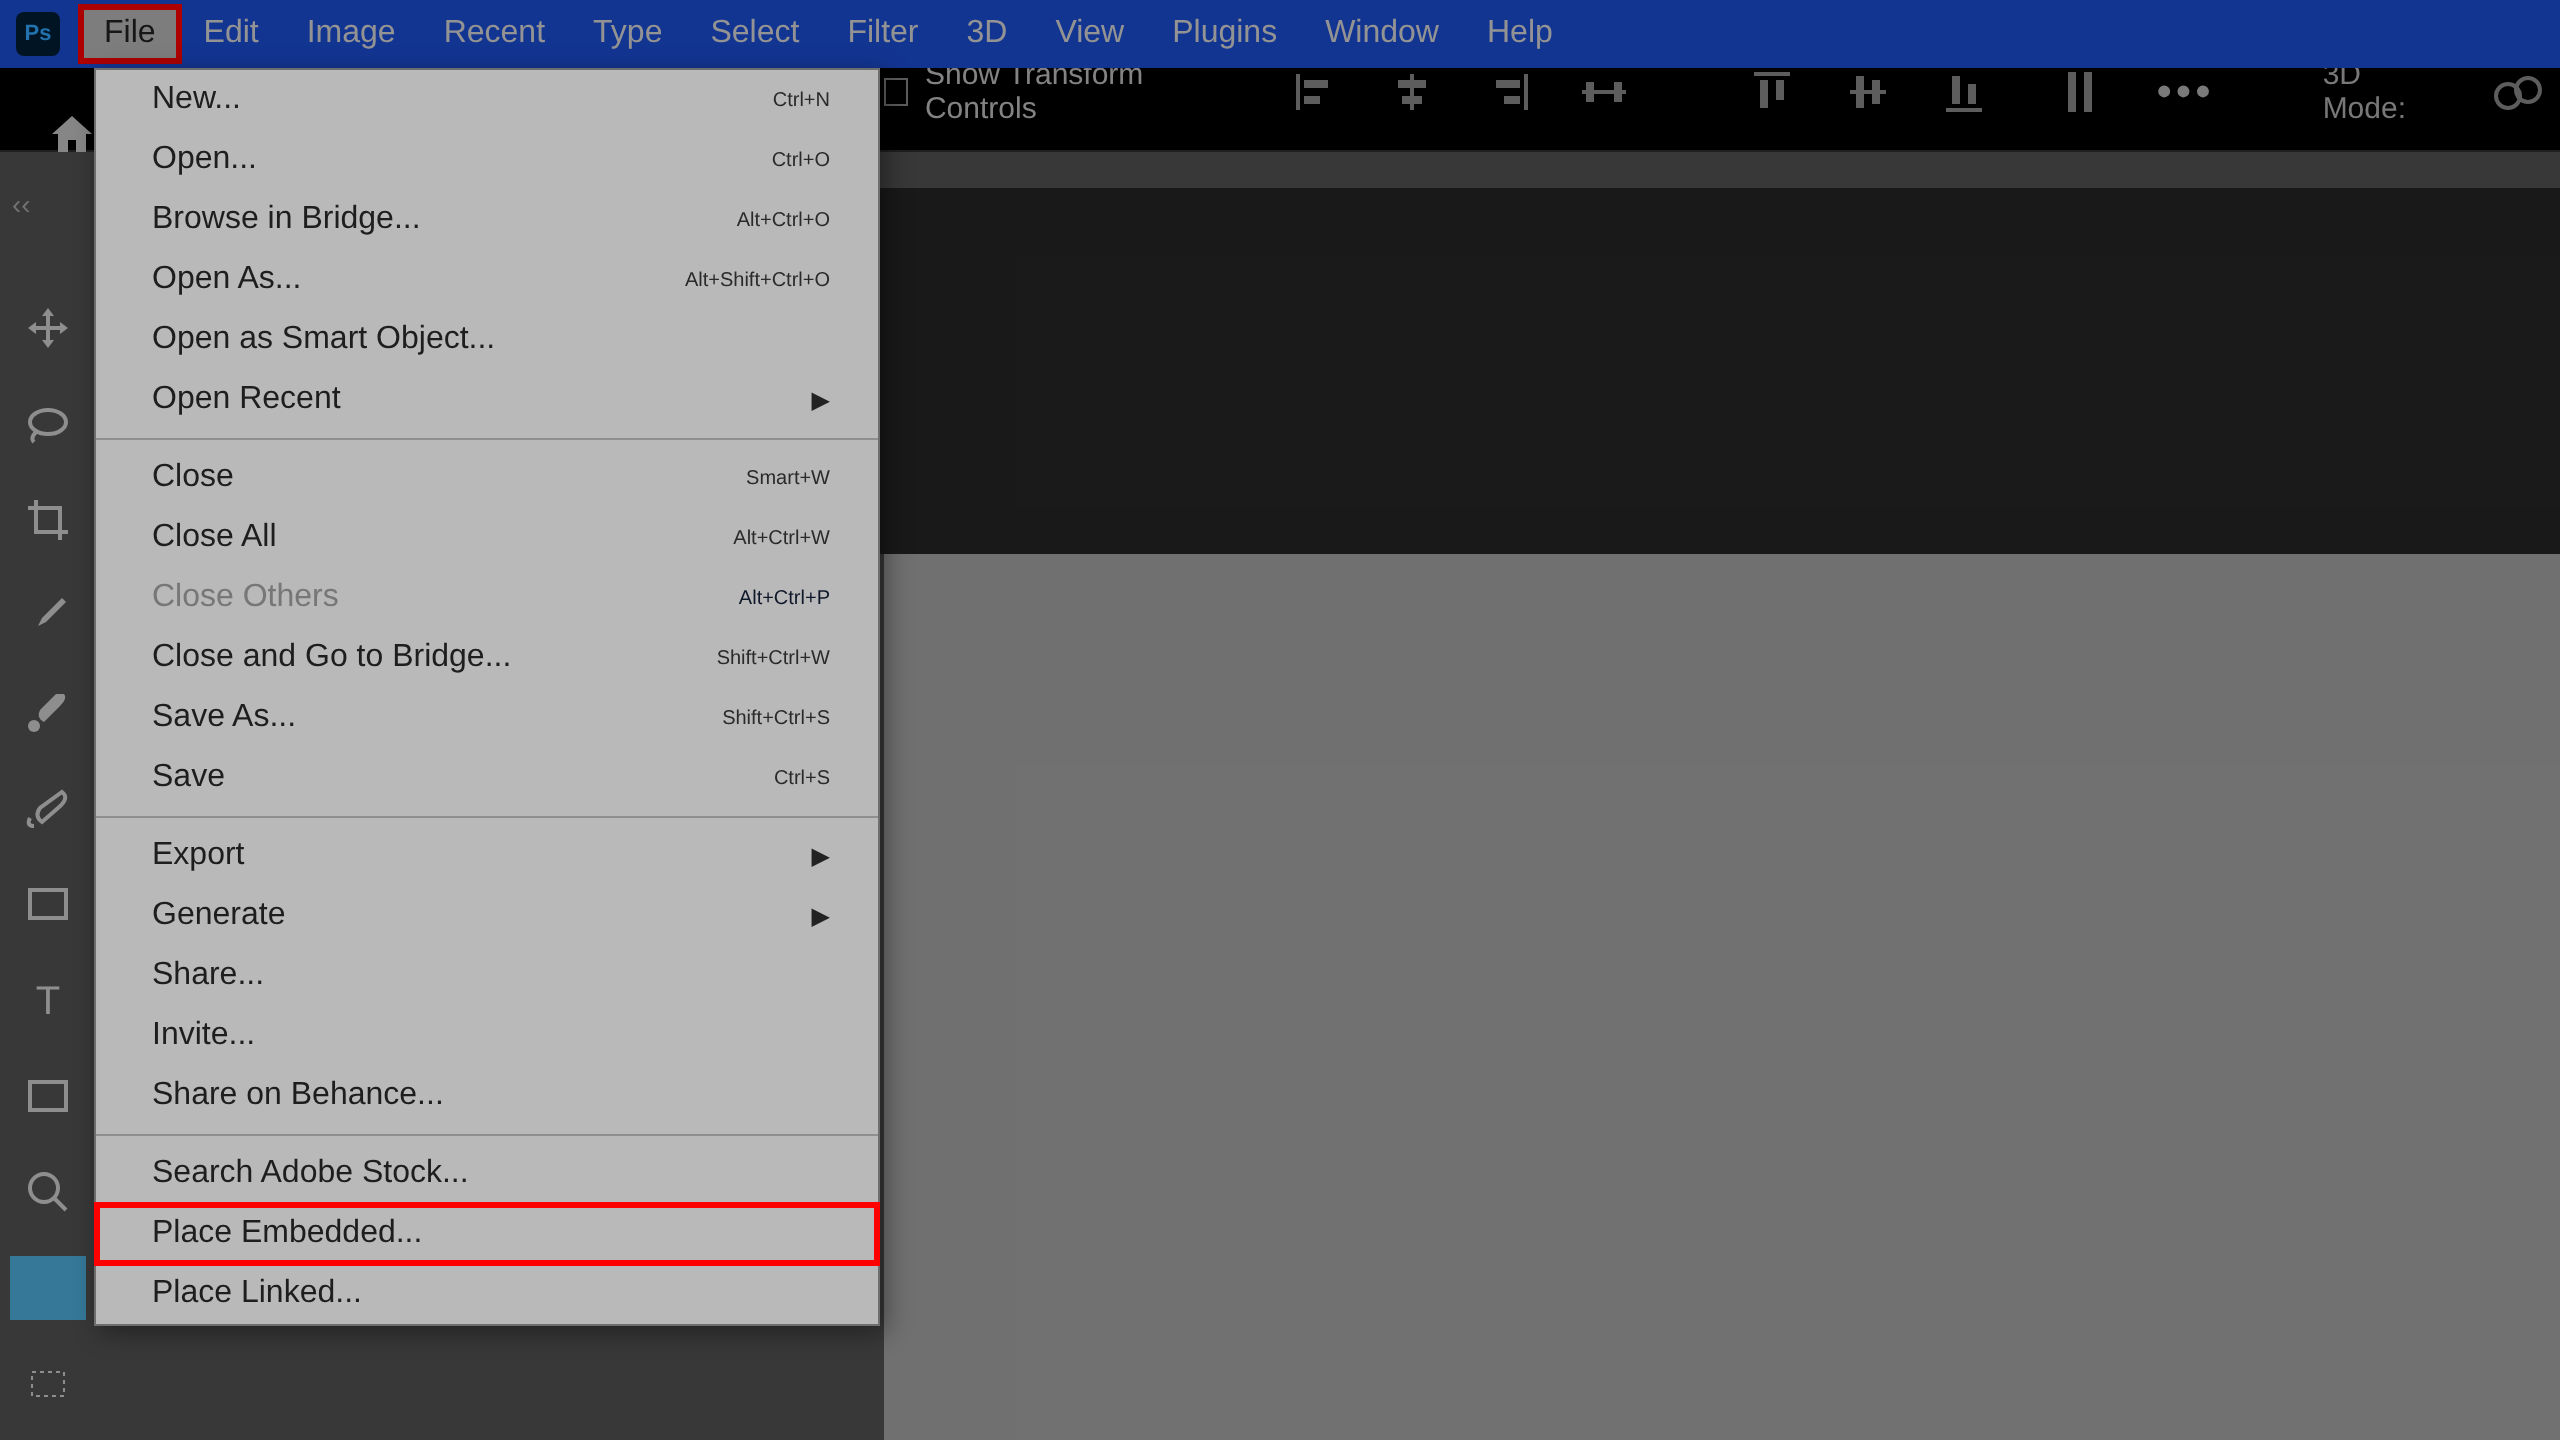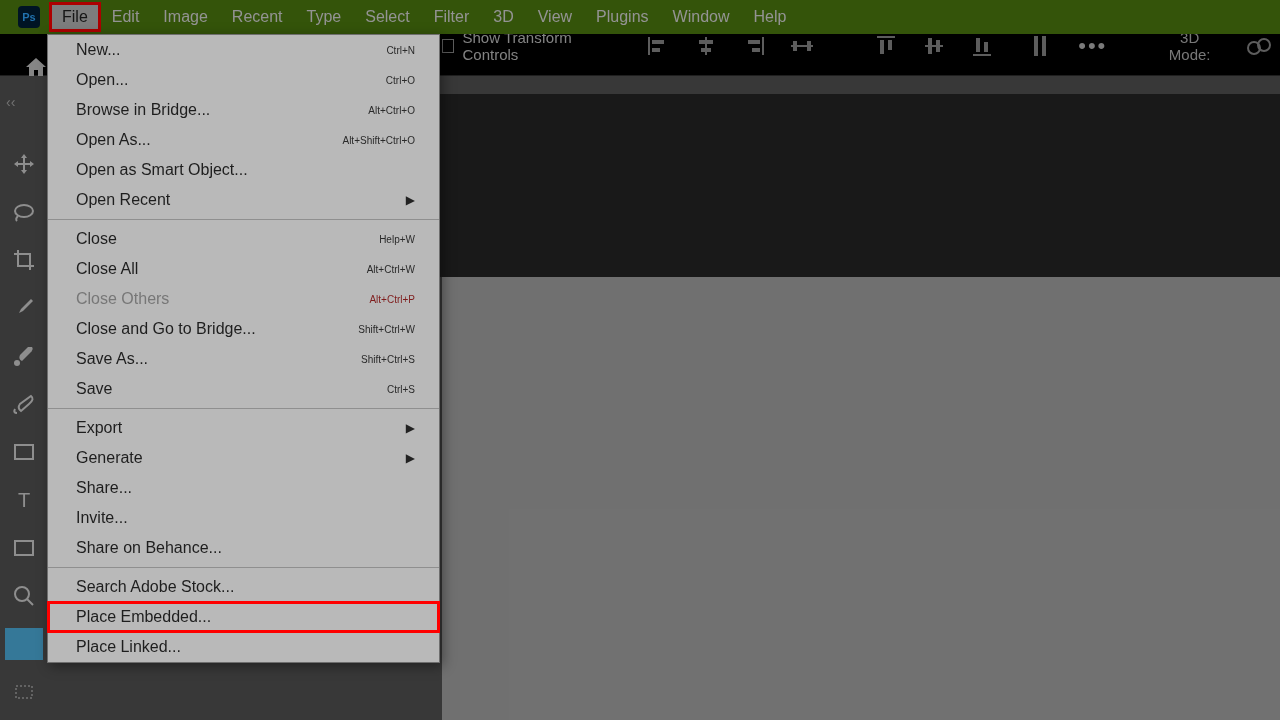--- a/index.html
+++ b/index.html
@@ -1,30 +1,30 @@
 <!DOCTYPE html>
 <html><head>
 <meta charset="utf-8">
 <style>
 * { margin: 0; padding: 0; box-sizing: border-box; font-family: "Segoe UI", Arial, sans-serif; }
 body { width: 1280px; height: 720px; background: #535353; overflow: hidden; position: relative; }
 
 
-.menubar { position: absolute; top: 0; left: 0; right: 0; height: 34px; background: #4d7c0f; display: flex; align-items: center; padding-left: 18px; color: #d9d9d9; font-size: 16px; }
+.menubar { position: absolute; top: 0; left: 0; right: 0; height: 34px; background: #1d4ed8; display: flex; align-items: center; padding-left: 8px; color: #d9d9d9; font-size: 16px; }
 .ps-logo { width: 22px; height: 22px; background: #001e36; border-radius: 4px; display: flex; align-items: center; justify-content: center; font-size: 11px; font-weight: bold; color: #31a8ff; margin-right: 10px; }
 .menu-item { padding: 5px 12px; cursor: default; }
 .menu-item.selected { background: #b9b9b9; color: #222; outline: 3px solid #ff0000; outline-offset: -2px; }
 
 
 .optionsbar { position: absolute; top: 16px; left: 0; right: 0; height: 60px; background: #000000; border-top: 1px solid #2e2e2e; border-bottom: 1px solid #2e2e2e; display: flex; align-items: center; padding-left: 442px; color: #c1c1c1; font-size: 15px; }
 .opt-check { width: 14px; height: 14px; border: 1px solid #8a8a8a; margin-right: 8px; }
 .opt-group { display: flex; align-items: center; gap: 0; margin-left: 24px; }
 .opt-icon { width: 48px; height: 40px; display: flex; align-items: center; justify-content: center; color: #8a8a8a; }
 .opt-dots { margin-left: 14px; font-size: 22px; color: #b4b4b4; letter-spacing: 2px; }
-.opt-3d { margin-left: 54px; color: #b2b2b2; text-align: center; }
+.opt-3d { margin-left: 54px; color: #b2b2b2; }
 .cloud-icon { margin-left: 20px; }
 
 
 .collapse-tab { position: absolute; top: 94px; left: 6px; color: #a9a9a9; font-size: 14px; }
 .home-icon { position: absolute; top: 56px; left: 24px; color: #c6c6c6; }
 
 
 .tools { position: absolute; top: 142px; left: 0; width: 48px; display: flex; flex-direction: column; align-items: center; gap: 16px; padding-top: 6px; color: #d2d2d2; }
 .tool { width: 38px; height: 32px; display: flex; align-items: center; justify-content: center; position: relative; }
 .tool.selected { background: #4fb2e0; }
@@ -34,21 +34,21 @@
 .canvas { position: absolute; top: 277px; left: 442px; right: 0; bottom: 0; background: #a6a6a6; }
 
 
 .dropdown { position: absolute; top: 34px; left: 47px; width: 393px; background: #b9b9b9; border: 1px solid #6e6e6e; box-shadow: 3px 3px 12px rgba(0,0,0,0.4); color: #1e1e1e; font-size: 16px; }
 .dd-item { display: flex; justify-content: space-between; align-items: center; padding: 4px 24px 4px 28px; height: 30px; cursor: default; }
 .dd-item.disabled { color: #777; }
 .dd-item.highlight { outline: 3px solid #ff0000; outline-offset: -2px; }
 .dd-sep { height: 1px; background: #8f8f8f; margin: 4px 0; }
 .dd-arrow { color: #222; font-size: 12px; }
 .dd-short { color: #2a2a2a; font-size: 10px; }
-.dd-item.disabled .dd-short { color: #7f1d1d; }
+.dd-item.disabled .dd-short { color: #0f172a; }
 
 .overlay { position: absolute; inset: 0; background: rgba(0,0,0,0.32); pointer-events: none; }
 </style>
 </head>
 <body>
 
 <div class="dark-strip"></div>
 <div class="canvas"></div>
 
 <div class="optionsbar">
@@ -232,21 +232,21 @@
     <div class="dd-item">
       <span>Open as Smart Object...</span>
     </div>
     <div class="dd-item">
       <span>Open Recent</span>
       <span class="dd-arrow">▶</span>
     </div>
     <div class="dd-sep"></div>
     <div class="dd-item">
       <span>Close</span>
-      <span class="dd-short">Help+W</span>
+      <span class="dd-short">Smart+W</span>
     </div>
     <div class="dd-item">
       <span>Close All</span>
       <span class="dd-short">Alt+Ctrl+W</span>
     </div>
     <div class="dd-item disabled">
       <span>Close Others</span>
       <span class="dd-short">Alt+Ctrl+P</span>
     </div>
     <div class="dd-item">

